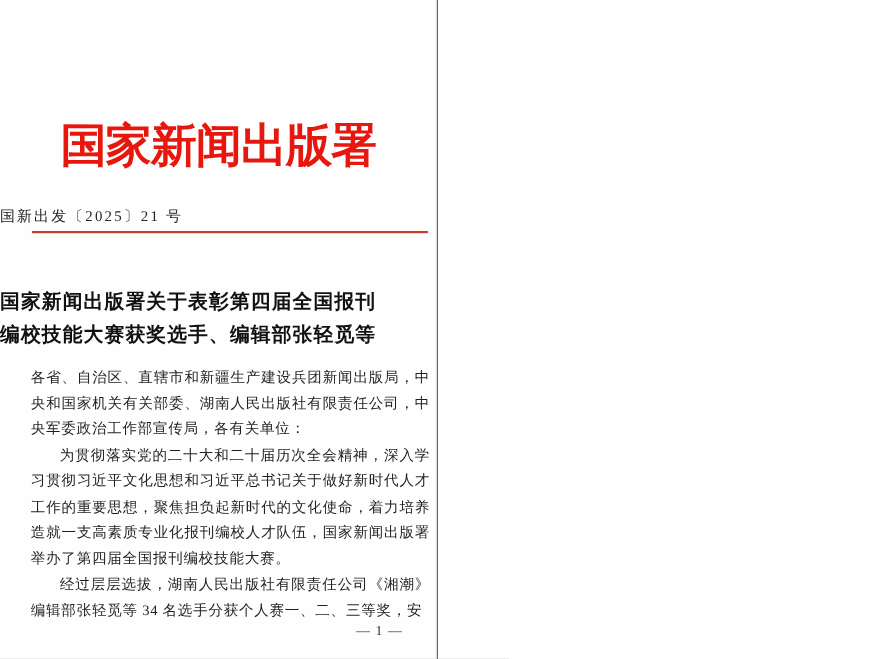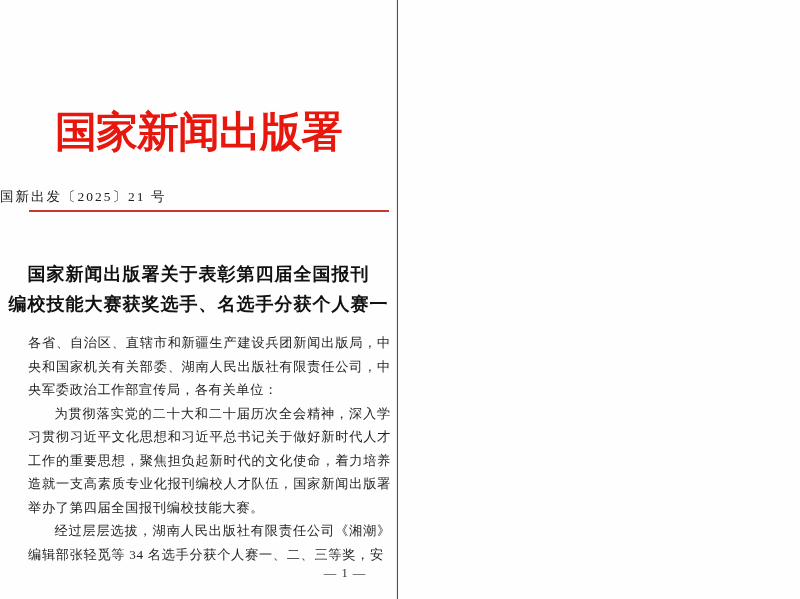--- a/index.html
+++ b/index.html
@@ -1,18 +1,18 @@
 <!DOCTYPE html>
 <html style="--header-red: #e8170d; --rule-red: #c9392b; --seal-red: #e02b1d;"><head>
 <meta charset="utf-8">
 <style>
   html,body{margin:0;padding:0;background:#ffffff;}
   #canvas{
     position:relative;width:800px;height:599px;overflow:hidden;
-    background:#be185d;
+    background:#404040;
     font-family:"Liberation Serif","DejaVu Serif",serif;
     color:#1f1f1f;
   }
   .page{position:absolute;top:0;height:599px;background:#fffefe;}
   .page1{left:0;width:397px;}
   .page2{left:398px;width:402px;}
   .page-divider{
     position:absolute;left:396px;top:0;width:1px;height:599px;
     background:#ececec;
   }
@@ -26,21 +26,21 @@
   .doc-number{
     position:absolute;top:188px;left:0;width:100%;
     font-size:13.5px;letter-spacing:2px;color:#222;
   }
   .red-rule{
     position:absolute;top:210px;left:29px;width:360px;height:2px;
     background:var(--rule-red,#c9392b);
   }
   .doc-title{
     position:absolute;top:259px;left:0;width:100%;
-    text-align:center;font-size:18px;font-weight:bold;
+    font-size:18px;font-weight:bold;
     line-height:30px;letter-spacing:1px;color:#111;
   }
   
   .body{position:absolute;text-align:justify;}
   .body p{margin:0;padding:0;}
   .body1{
     top:331px;left:28px;width:363px;
     font-size:13.2px;line-height:23.5px;letter-spacing:0.7px;
   }
   .indent{text-indent:2em;}
@@ -57,21 +57,21 @@
 
   <div class="page page1">
     <div class="agency-header">国家新闻出版署</div>
 
     <div class="doc-number">国新出发〔2025〕21 号</div>
 
     <div class="red-rule"></div>
 
     <div class="doc-title">
       <div>国家新闻出版署关于表彰第四届全国报刊</div>
-      <div>编校技能大赛获奖选手、名选手分获个人赛一</div>
+      <div>编校技能大赛获奖选手、编辑部张轻觅等</div>
     </div>
 
     <div class="body body1">
       <p class="para">各省、自治区、直辖市和新疆生产建设兵团新闻出版局，中央和国家机关有关部委、湖南人民出版社有限责任公司，中央军委政治工作部宣传局，各有关单位：</p>
       <p class="para indent">为贯彻落实党的二十大和二十届历次全会精神，深入学习贯彻习近平文化思想和习近平总书记关于做好新时代人才工作的重要思想，聚焦担负起新时代的文化使命，着力培养造就一支高素质专业化报刊编校人才队伍，国家新闻出版署举办了第四届全国报刊编校技能大赛。</p>
       <p class="para indent">经过层层选拔，湖南人民出版社有限责任公司《湘潮》编辑部张轻觅等 34 名选手分获个人赛一、二、三等奖，安</p>
     </div>
 
     <div class="page-num pn1">— 1 —</div>
   </div>

